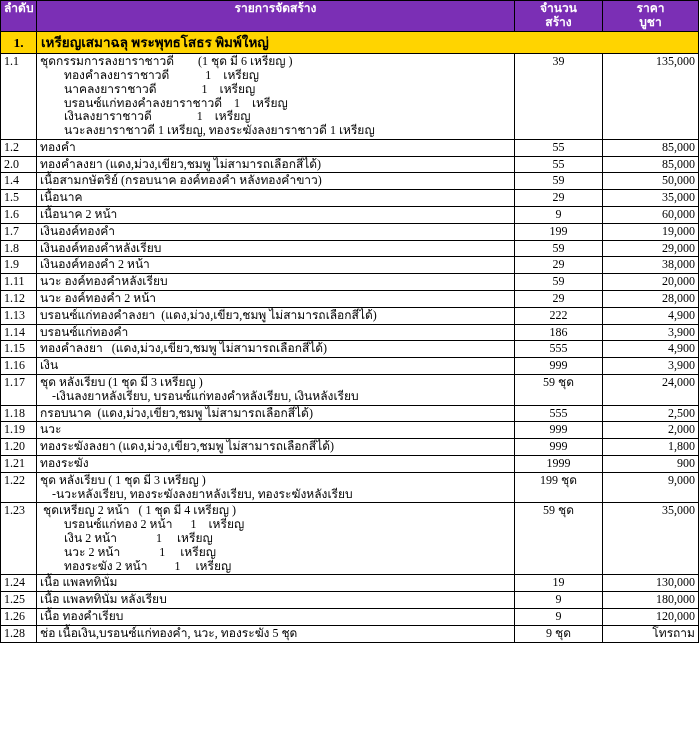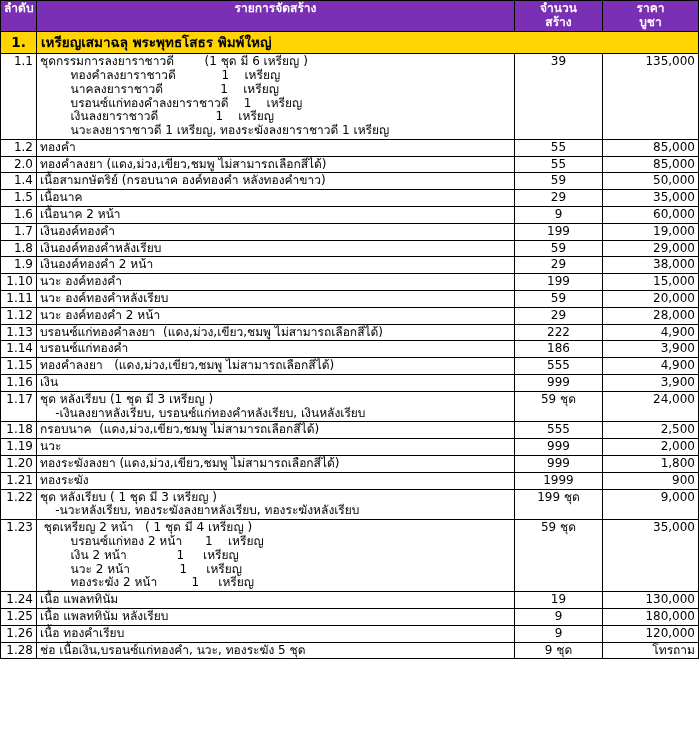--- a/index.html
+++ b/index.html
@@ -8,20 +8,21 @@
     background: #ffffff;
   }
   body {
     width: 700px;
     font-family: "DejaVu Sans", "Liberation Sans", sans-serif;
   }
   table.price-table {
     border-collapse: collapse;
     width: 640px;
     table-layout: fixed;
+    font-family: Liberation Serif, serif;
   }
   table.price-table td, table.price-table th {
     border: 1px solid #000000;
     font-size: 12px;
     line-height: 1.15;
     vertical-align: top;
     padding: 1px 3px;
   }
   thead th {
     background: #7b2fb5;
@@ -43,21 +44,21 @@
   tr.section-row td {
     background: #ffd400;
     font-weight: bold;
     font-size: 13.5px;
     padding: 3px 4px;
   }
   tr.section-row td.sec-no {
     text-align: center;
   }
   td.num {
-    text-align: right;
+    text-align: left;
     vertical-align: top;
     white-space: nowrap;
   }
   td.qty {
     text-align: center;
     white-space: nowrap;
   }
   td.price {
     text-align: right;
     white-space: nowrap;
@@ -173,28 +174,20 @@
       </tr>
       <tr>
         <td class="num">1.9</td>
         <td class="desc">
           <span class="line">เงินองค์ทองคำ 2 หน้า</span>
         </td>
         <td class="qty">29</td>
         <td class="price">38,000</td>
       </tr>
       <tr>
-        <td class="num">1.10</td>
-        <td class="desc">
-          <span class="line">นวะ องค์ทองคำ</span>
-        </td>
-        <td class="qty">199</td>
-        <td class="price">15,000</td>
-      </tr>
-      <tr>
         <td class="num">1.11</td>
         <td class="desc">
           <span class="line">นวะ องค์ทองคำหลังเรียบ</span>
         </td>
         <td class="qty">59</td>
         <td class="price">20,000</td>
       </tr>
       <tr>
         <td class="num">1.12</td>
         <td class="desc">

